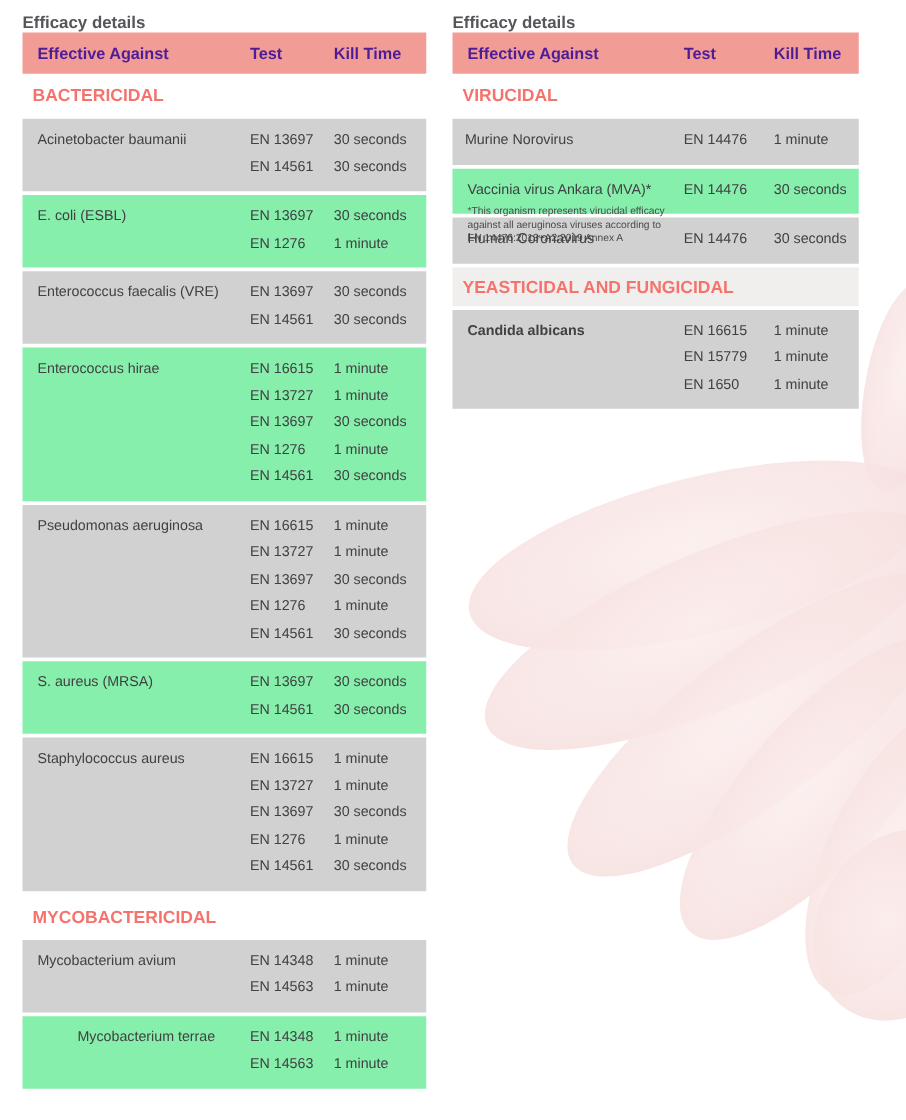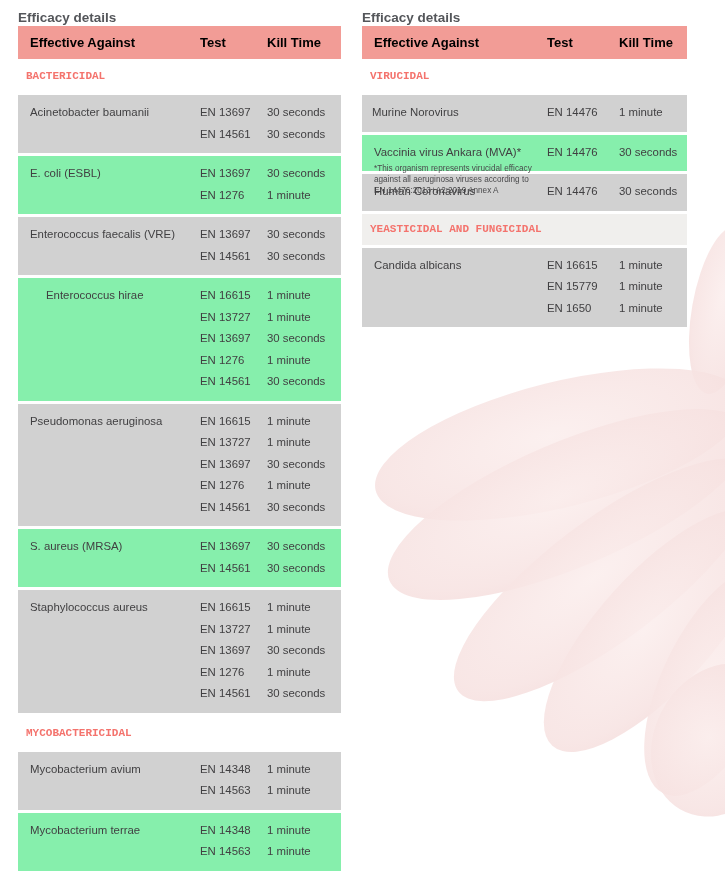--- a/index.html
+++ b/index.html
@@ -31,26 +31,26 @@
   #table-right { left:362px; width:325px; --c1:185px; --c2:72px; }
 
   .table-title {
     padding-top:10px; 
     font-size:13.5px; font-weight:bold; color:#54565a; line-height:16px;
   }
 
   .table-header {
     display:grid; grid-template-columns: var(--c1) var(--c2) 1fr;
     align-items:center; height:33px; background:#f29c96;
-    font-size:13px; font-weight:bold; color:#000000;
+    font-size:13px; font-weight:bold; color:#4c1d95;
   }
   .table-header .h-name { padding-left:12px; }
 
   .section-label {
-    font-size:11px; font-weight:bold; color:#f4736d; line-height:15px;font-family:Liberation Mono, monospace;
+    font-size:14px; font-weight:bold; color:#f4736d; line-height:15px;
   }
   .section-plain { padding:10px 0 11px 8px; }
   .section-band  { background:#f0efed; padding:8px 8px 8px 8px; margin-bottom:3px; }
 
   .org-row {
     display:grid; grid-template-columns: var(--c1) var(--c2) 1fr;
     grid-auto-rows:21.5px;
     padding:7px 0 8px 0; margin-bottom:3px;
     font-size:11.4px; color:#414042;
   }
@@ -104,21 +104,21 @@
           <div class="cell-time" style="grid-row: 2;">1 minute</div>
         </div>
         <div class="org-row shade-dark">
           <div class="cell-name" style="grid-row: 1 / span 2;">Enterococcus faecalis (VRE)</div>
           <div class="cell-test" style="grid-row: 1;">EN 13697</div>
           <div class="cell-time" style="grid-row: 1;">30 seconds</div>
           <div class="cell-test" style="grid-row: 2;">EN 14561</div>
           <div class="cell-time" style="grid-row: 2;">30 seconds</div>
         </div>
         <div class="org-row shade-light">
-          <div class="cell-name" style="grid-row: 1 / span 5; margin-left: 16px;">Enterococcus hirae</div>
+          <div class="cell-name" style="grid-row: 1 / span 5;">Enterococcus hirae</div>
           <div class="cell-test" style="grid-row: 1;">EN 16615</div>
           <div class="cell-time" style="grid-row: 1;">1 minute</div>
           <div class="cell-test" style="grid-row: 2;">EN 13727</div>
           <div class="cell-time" style="grid-row: 2;">1 minute</div>
           <div class="cell-test" style="grid-row: 3;">EN 13697</div>
           <div class="cell-time" style="grid-row: 3;">30 seconds</div>
           <div class="cell-test" style="grid-row: 4;">EN 1276</div>
           <div class="cell-time" style="grid-row: 4;">1 minute</div>
           <div class="cell-test" style="grid-row: 5;">EN 14561</div>
           <div class="cell-time" style="grid-row: 5;">30 seconds</div>
@@ -158,21 +158,21 @@
         </div>
         <div class="section-label section-plain">MYCOBACTERICIDAL</div>
         <div class="org-row shade-dark">
           <div class="cell-name" style="grid-row: 1 / span 2;">Mycobacterium avium</div>
           <div class="cell-test" style="grid-row: 1;">EN 14348</div>
           <div class="cell-time" style="grid-row: 1;">1 minute</div>
           <div class="cell-test" style="grid-row: 2;">EN 14563</div>
           <div class="cell-time" style="grid-row: 2;">1 minute</div>
         </div>
         <div class="org-row shade-light">
-          <div class="cell-name" style="grid-row: 1 / span 2;">Mycobacterium terrae</div>
+          <div class="cell-name" style="grid-row: 1 / span 2; margin-left: 32px;">Mycobacterium terrae</div>
           <div class="cell-test" style="grid-row: 1;">EN 14348</div>
           <div class="cell-time" style="grid-row: 1;">1 minute</div>
           <div class="cell-test" style="grid-row: 2;">EN 14563</div>
           <div class="cell-time" style="grid-row: 2;">1 minute</div>
         </div>
       </div>
   </div>
 
   <div class="tcol" id="table-right">
     <div class="table-title">Efficacy details</div>
@@ -193,21 +193,21 @@
           <div class="cell-test" style="grid-row: 1;">EN 14476</div>
           <div class="cell-time" style="grid-row: 1;">30 seconds</div>
         </div>
         <div class="org-row shade-dark">
           <div class="cell-name" style="grid-row: 1 / span 1;">Human Coronavirus</div>
           <div class="cell-test" style="grid-row: 1;">EN 14476</div>
           <div class="cell-time" style="grid-row: 1;">30 seconds</div>
         </div>
         <div class="section-label section-band">YEASTICIDAL AND FUNGICIDAL</div>
         <div class="org-row shade-dark">
-          <div class="cell-name" style="grid-row: 1 / span 3;">Candida albicans</div>
+          <div class="cell-name" style="grid-row: 1 / span 3; font-weight: bold;">Candida albicans</div>
           <div class="cell-test" style="grid-row: 1;">EN 16615</div>
           <div class="cell-time" style="grid-row: 1;">1 minute</div>
           <div class="cell-test" style="grid-row: 2;">EN 15779</div>
           <div class="cell-time" style="grid-row: 2;">1 minute</div>
           <div class="cell-test" style="grid-row: 3;">EN 1650</div>
           <div class="cell-time" style="grid-row: 3;">1 minute</div>
         </div>
       </div>
   </div>
 

